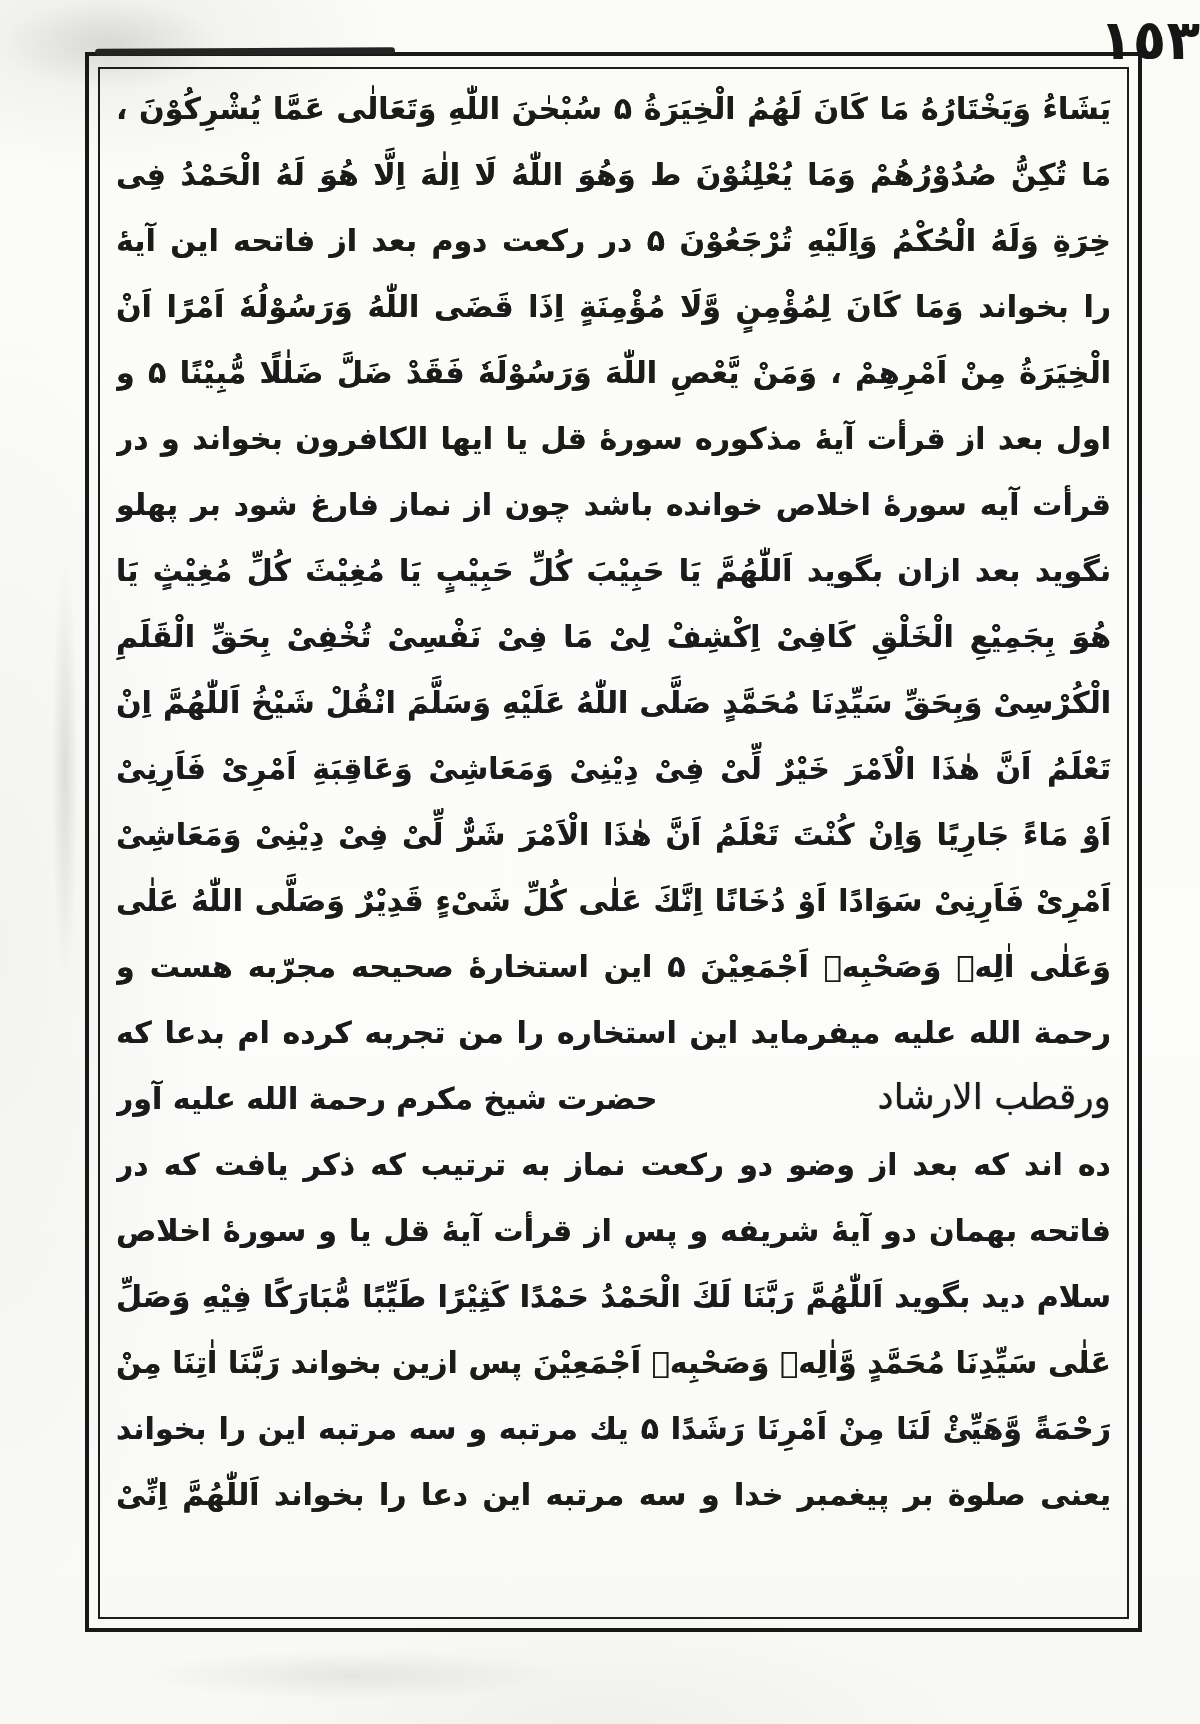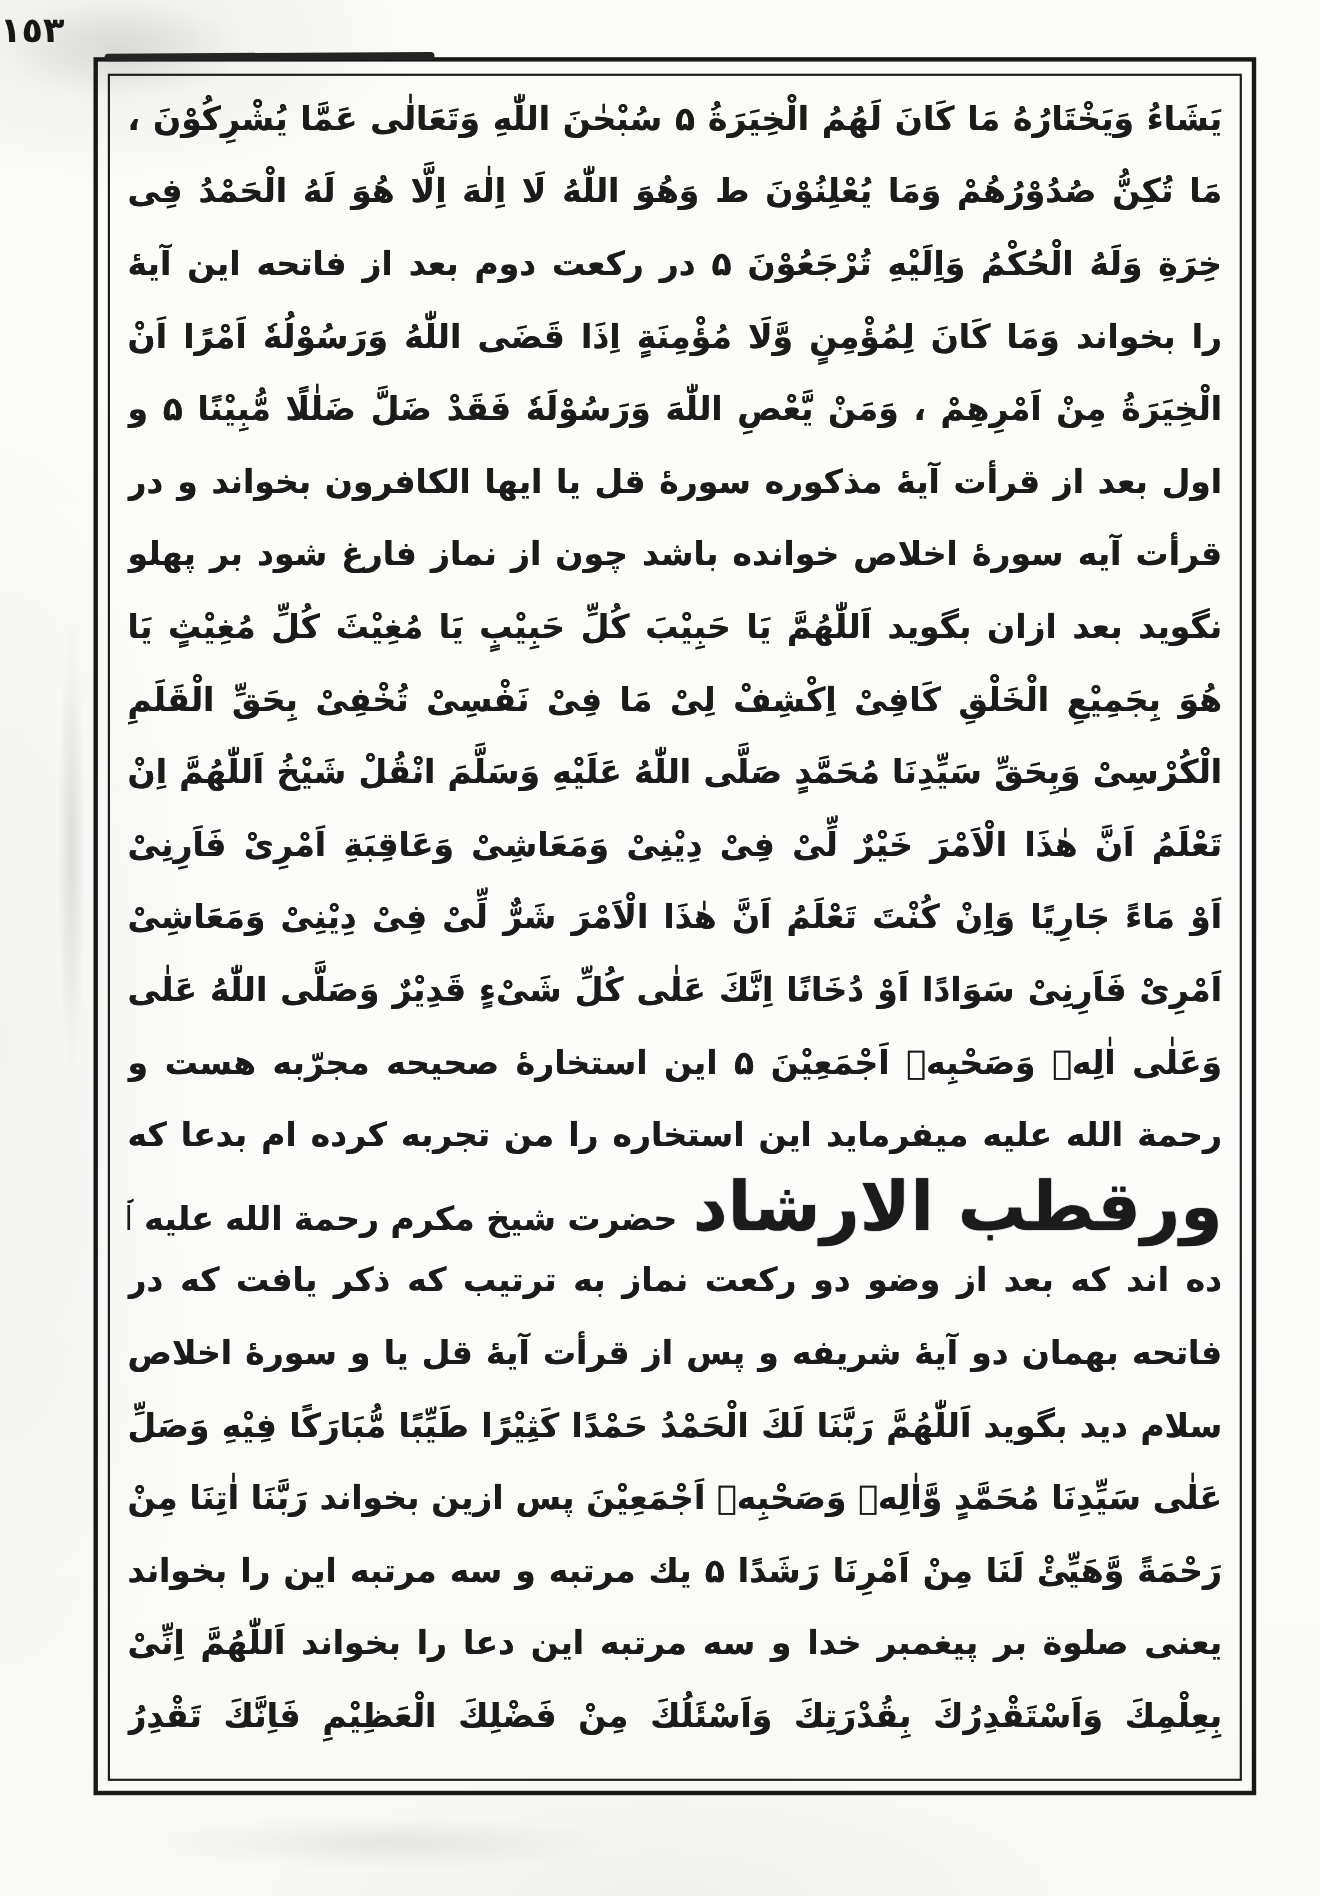--- a/index.html
+++ b/index.html
@@ -11,22 +11,22 @@
   .paper{
     position:absolute;inset:0;
     background:
       radial-gradient(ellipse 420px 200px at 8% 2%, rgba(0,0,0,0.06), transparent 70%),
       radial-gradient(ellipse 300px 900px at 0% 55%, rgba(0,0,0,0.04), transparent 75%),
       radial-gradient(ellipse 500px 160px at 50% 100%, rgba(0,0,0,0.035), transparent 75%),
       linear-gradient(180deg,#fbfbf8 0%,#fcfcfa 60%,#f8f8f5 100%);
   }
   .page-number{
     position:absolute;top:8px;left:0;width:100%;
-    text-align:left;
-    font-size:32px;font-weight:bold;color:#161616;
+    text-align:right;
+    font-size:55px;font-weight:bold;color:#161616;
     letter-spacing:2px;
     z-index:3;
   }
   .frame-outer{
     position:absolute;left:85px;top:52px;width:1057px;height:1580px;
     border:4px solid #181818;
     box-sizing:border-box;
     z-index:1;
   }
   .frame-inner{
@@ -48,21 +48,21 @@
   .line{
     font-size:30px;font-weight:bold;
     height:66px;line-height:64px;
     text-align:justify;
     text-align-last:justify;
     overflow:hidden;
     text-shadow:0 0 0.6px rgba(20,20,20,0.8);
   }
   .line.emphasis-line{display:flex;align-items:baseline;justify-content:space-between;gap:14px;}
   .emphasis-big{
-    font-size:62px;font-weight:bold;line-height:60px;
+    font-size:36px;font-weight:normal;line-height:60px;
     white-space:nowrap;
     text-shadow:0 0 1px rgba(10,10,10,0.9);
   }
   .seg{white-space:nowrap;}
   .smudge{position:absolute;pointer-events:none;z-index:0;}
   .smudge-left{
     left:52px;top:560px;width:26px;height:420px;
     background:radial-gradient(closest-side,rgba(0,0,0,0.10),transparent);
   }
   .smudge-bottom{
@@ -106,16 +106,15 @@
       <div class="line emphasis-line">
         <span class="seg emphasis-big">ورقطب الارشاد</span>
         <span class="seg">حضرت شيخ مكرم رحمة الله عليه آور</span>
       </div>
       <div class="line">ده اند كه بعد از وضو دو ركعت نماز به ترتيب كه ذكر يافت كه در ركعات پس از سورهٔ</div>
       <div class="line">فاتحه بهمان دو آيهٔ شريفه و پس از قرأت آيهٔ قل يا و سورهٔ اخلاص خوانده شود چون</div>
       <div class="line">سلام ديد بگويد اَللّٰهُمَّ رَبَّنَا لَكَ الْحَمْدُ حَمْدًا كَثِيْرًا طَيِّبًا مُّبَارَكًا فِيْهِ وَصَلِّ وَسَلِّمْ</div>
       <div class="line">عَلٰى سَيِّدِنَا مُحَمَّدٍ وَّاٰلِهٖ وَصَحْبِهٖ اَجْمَعِيْنَ پس ازين بخواند رَبَّنَا اٰتِنَا مِنْ لَّدُنْكَ</div>
       <div class="line">رَحْمَةً وَّهَيِّئْ لَنَا مِنْ اَمْرِنَا رَشَدًا ۵ يك مرتبه و سه مرتبه اين را بخواند درود شريف</div>
       <div class="line">يعنى صلوة بر پيغمبر خدا و سه مرتبه اين دعا را بخواند اَللّٰهُمَّ اِنِّىْ اَسْتَخِيْرُكَ</div>
-      <div class="line">بِعِلْمِكَ وَاَسْتَقْدِرُكَ بِقُدْرَتِكَ وَاَسْئَلُكَ مِنْ فَضْلِكَ الْعَظِيْمِ فَاِنَّكَ تَقْدِرُ</div>
     </div>
   </div>
 </div>
 
 </body></html>

